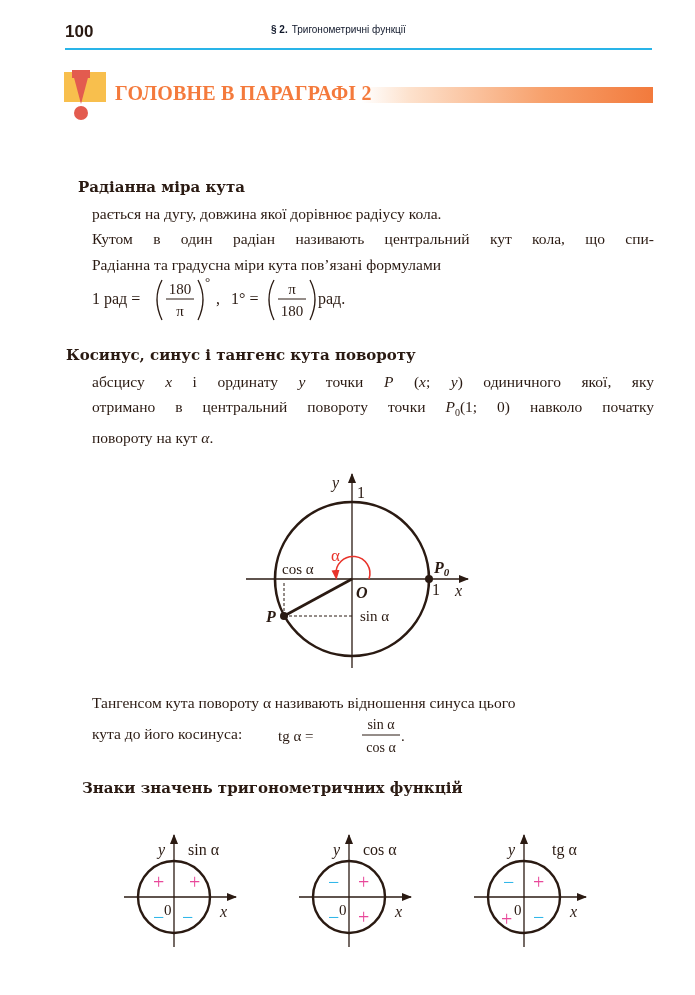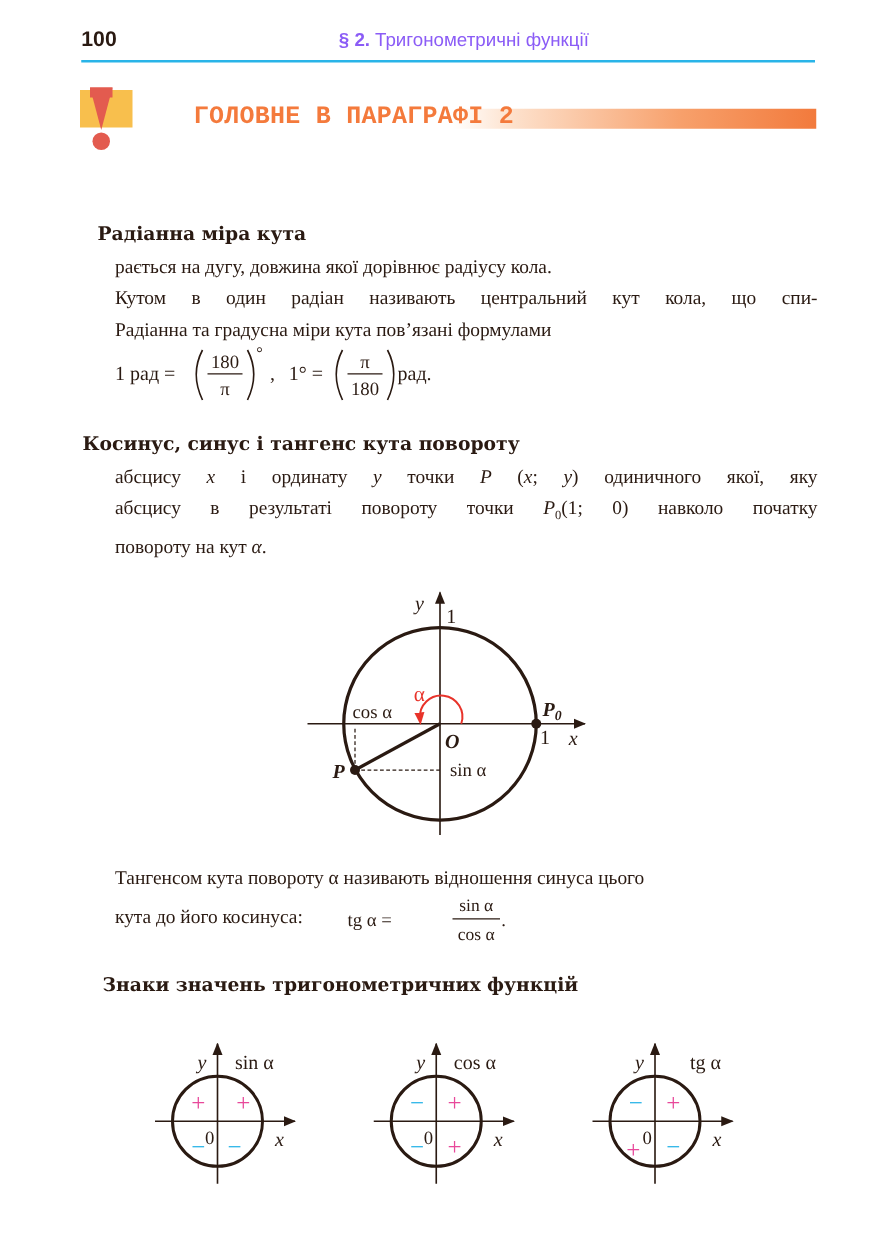--- a/index.html
+++ b/index.html
@@ -1,33 +1,33 @@
 <!DOCTYPE html>
 <html><head>
 <meta charset="utf-8">
 <style>
   html, body { margin: 0; padding: 0; background: #ffffff; }
   body { width: 695px; height: 995px; position: relative; overflow: hidden;
          font-family: "DejaVu Serif", "Liberation Serif", serif; color: #2a1a12; }
   .hdr { position: absolute; left: 65px; top: 20px; width: 587px; height: 28px;
          border-bottom: 2px solid #29b4e8; font-family: "Liberation Sans", sans-serif; }
   .pagenum { position: absolute; left: 0; top: 2px; font-size: 17px; font-weight: bold; color: #2a1a12; }
-  .chap { position: absolute; left: 206px; top: 4px; font-size: 15px; color: #8b5cf6; }
+  .chap { position: absolute; left: 206px; top: 4px; font-size: 10px; color: #0f172a; }
   .chap b { font-weight: bold; margin-right: 4px; }
   .banner { position: absolute; left: 64px; top: 70px; width: 589px; height: 52px; }
   .excl-box { position: absolute; left: 0; top: 2px; width: 42px; height: 30px; background: #f8bf4d; }
   .excl-bar { position: absolute; left: 8px; top: 0; width: 0; height: 0;
               border-left: 9px solid transparent; border-right: 9px solid transparent;
               border-top: 34px solid #e35b4f; }
   .excl-bar2 { position: absolute; left: 8px; top: 0; width: 18px; height: 8px; background: #e35b4f; }
   .excl-dot { position: absolute; left: 10px; top: 36px; width: 14px; height: 14px; border-radius: 50%; background: #e35b4f; }
   .banner-strip { position: absolute; left: 50px; top: 17px; width: 539px; height: 16px;
                   background: linear-gradient(to right, #ffffff 0%, #ffffff 46%, #fde1cc 55%, #f7a06b 80%, #f27a3c 100%); }
-  .banner-title { position: absolute; left: 51px; top: 12px; font-family: Liberation Mono, monospace;
-                  font-size: 20px; font-weight: bold; color: #f47a3c; letter-spacing: 0.2px; margin-left: 40px; }
+  .banner-title { position: absolute; left: 51px; top: 12px; font-family: Liberation Serif, serif;
+                  font-size: 20px; font-weight: bold; color: #f47a3c; letter-spacing: 0.2px; }
   .h { position: absolute; left: 66px; font-size: 15px; font-weight: bold; font-family: "DejaVu Serif", serif; }
   .p { position: absolute; left: 92px; width: 562px; font-size: 15.5px; line-height: 25px;
        text-align: justify; font-family: "Liberation Serif", serif; }
   .p .line { display: block; text-align: justify; text-align-last: justify; white-space: nowrap; }
   .p .last { text-align-last: left; }
   .it { font-style: italic; }
   .formula { position: absolute; left: 92px; top: 277px; font-family: "Liberation Serif", serif; font-size: 17px; }
   .tgf { position: absolute; font-family: "Liberation Serif", serif; font-size: 16px; }
   svg text { font-family: "Liberation Serif", serif; }
 </style>
@@ -71,21 +71,21 @@
   <text x="200" y="20" font-size="15" text-anchor="middle" fill="#2a1a12">π</text>
   <line x1="186" y1="25" x2="214" y2="25" stroke="#2a1a12" stroke-width="1"></line>
   <text x="200" y="42" font-size="15" text-anchor="middle" fill="#2a1a12">180</text>
   <path d="M218 6 Q228 25 218 46" stroke="#2a1a12" stroke-width="1.3" fill="none"></path>
   <text x="226" y="30" font-size="16" fill="#2a1a12">рад.</text>
 </svg>
 
 <div class="h" style="top:346px;">Косинус, синус і тангенс кута повороту</div>
 <div class="p" style="top:369px;">
   <span class="line"><span>абсцису </span><span class="it">x</span><span> і ординату </span><span class="it">y</span><span> точки </span><span class="it">P</span><span> (</span><span class="it">x</span><span>; </span><span class="it">y</span><span>) одиничного якої, яку</span></span>
-  <span class="line"><span>абсцису в результаті повороту точки </span><span class="it">P</span><sub style="font-size:10px;">0</sub><span>(1; 0) навколо початку</span></span>
+  <span class="line"><span>отримано в центральний повороту точки </span><span class="it">P</span><sub style="font-size:10px;">0</sub><span>(1; 0) навколо початку</span></span>
   <span class="line last"><span>повороту на кут </span><span class="it">α</span><span>.</span></span>
 </div>
 
 <svg width="240" height="200" viewBox="0 0 240 200" style="position:absolute;left:240px;top:470px;">
   <defs>
     <marker id="arr" markerWidth="10" markerHeight="10" refX="9" refY="5" orient="auto" markerUnits="userSpaceOnUse">
       <path d="M0 1 L10 5 L0 9 Z" fill="#2a1a12"></path>
     </marker>
     <marker id="arrR" markerWidth="10" markerHeight="10" refX="5" refY="5" orient="auto" markerUnits="userSpaceOnUse">
       <path d="M0 1 L10 5 L0 9 Z" fill="#e8332a"></path>

